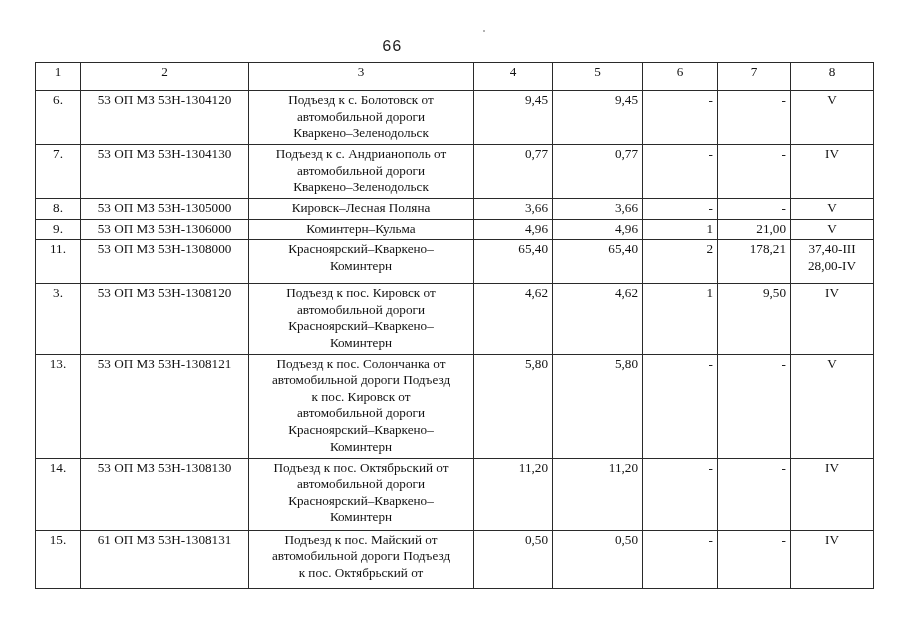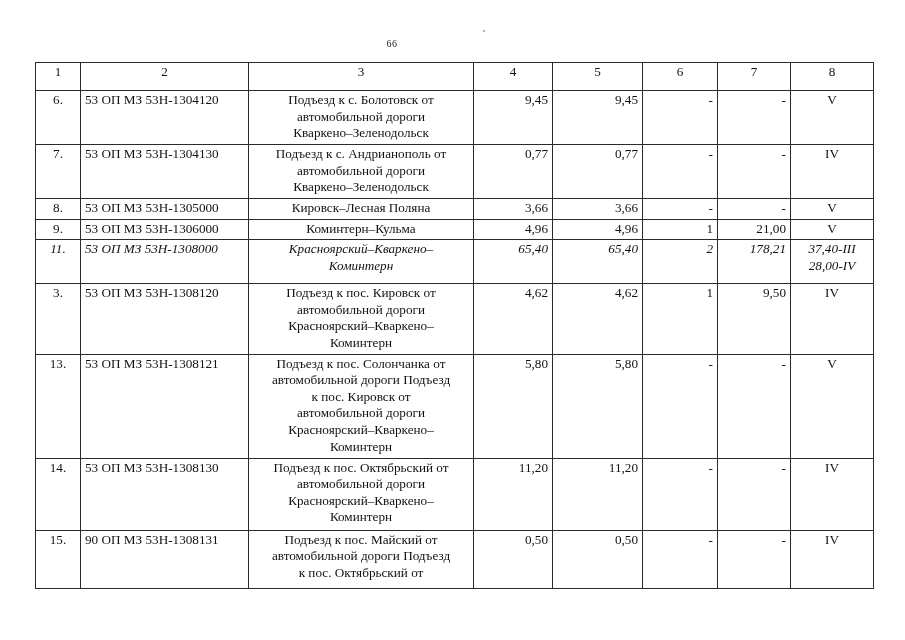--- a/index.html
+++ b/index.html
@@ -24,23 +24,24 @@
     height: 640px;
     background: #ffffff;
   }
 
   .page-number {
     position: absolute;
     left: 0;
     top: 38px;
     width: 784px;
     text-align: center;
-    font-size: 10px;
+    font-size: 16px;
     letter-spacing: 0.5px;
     color: #1a1a1a;
+    font-family: Liberation Mono, monospace;
   }
 
   .speck {
     position: absolute;
     left: 483px;
     top: 30px;
     width: 2px;
     height: 2px;
     background: #9a9a9a;
     border-radius: 50%;
@@ -82,35 +83,35 @@
 
   thead td {
     text-align: center;
     height: 24px;
     vertical-align: middle;
     padding-top: 2px;
     padding-bottom: 2px;
   }
 
   .num-col   { text-align: center; }
-  .code-col  { white-space: nowrap; }
+  .code-col  { text-align: center; white-space: nowrap; }
   .name-col  { text-align: center; }
   .val-col   { text-align: right; }
   .cat-col   { text-align: center; }
 
   .name-col .line { display: block; }
   .cat-col .line  { display: block; }
 
   
   tr.r6  td { height: 50px; }
   tr.r7  td { height: 50px; }
   tr.r8  td { height: 14px; }
   tr.r9  td { height: 14px; }
   tr.r10 td { height: 14px; }
-  tr.r11 td { height: 40px; font-style: italic; }
+  tr.r11 td { height: 40px; }
   tr.r12 td { height: 65px; }
   tr.r13 td { height: 100px; }
   tr.r14 td { height: 68px; font-family: Liberation Serif, serif; }
   tr.r15 td { height: 54px; }
 </style>
 </head>
 <body>
 
 <div class="page">
 
@@ -267,21 +268,21 @@
             <td class="val-col">11,20</td>
             <td class="val-col">11,20</td>
             <td class="val-col">-</td>
             <td class="val-col">-</td>
             <td class="cat-col">
               <span class="line">IV</span>
             </td>
           </tr>
           <tr class="r15">
             <td class="num-col">15.</td>
-            <td class="code-col">90 ОП МЗ 53Н-1308131</td>
+            <td class="code-col">61 ОП МЗ 53Н-1308131</td>
             <td class="name-col">
               <span class="line">Подъезд к пос. Майский от</span>
               <span class="line">автомобильной дороги Подъезд</span>
               <span class="line">к пос. Октябрьский от</span>
             </td>
             <td class="val-col">0,50</td>
             <td class="val-col">0,50</td>
             <td class="val-col">-</td>
             <td class="val-col">-</td>
             <td class="cat-col">

